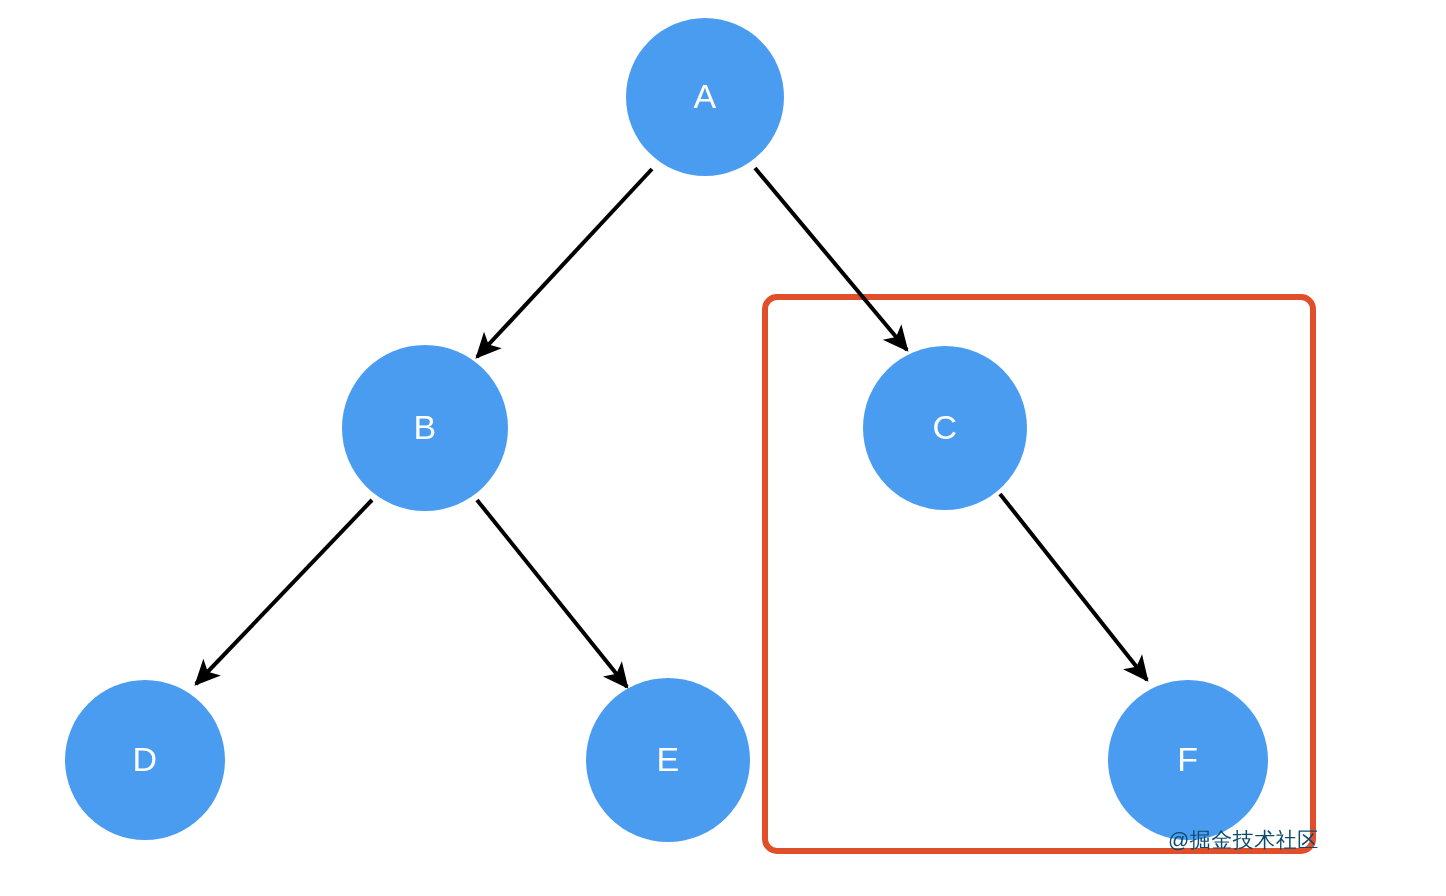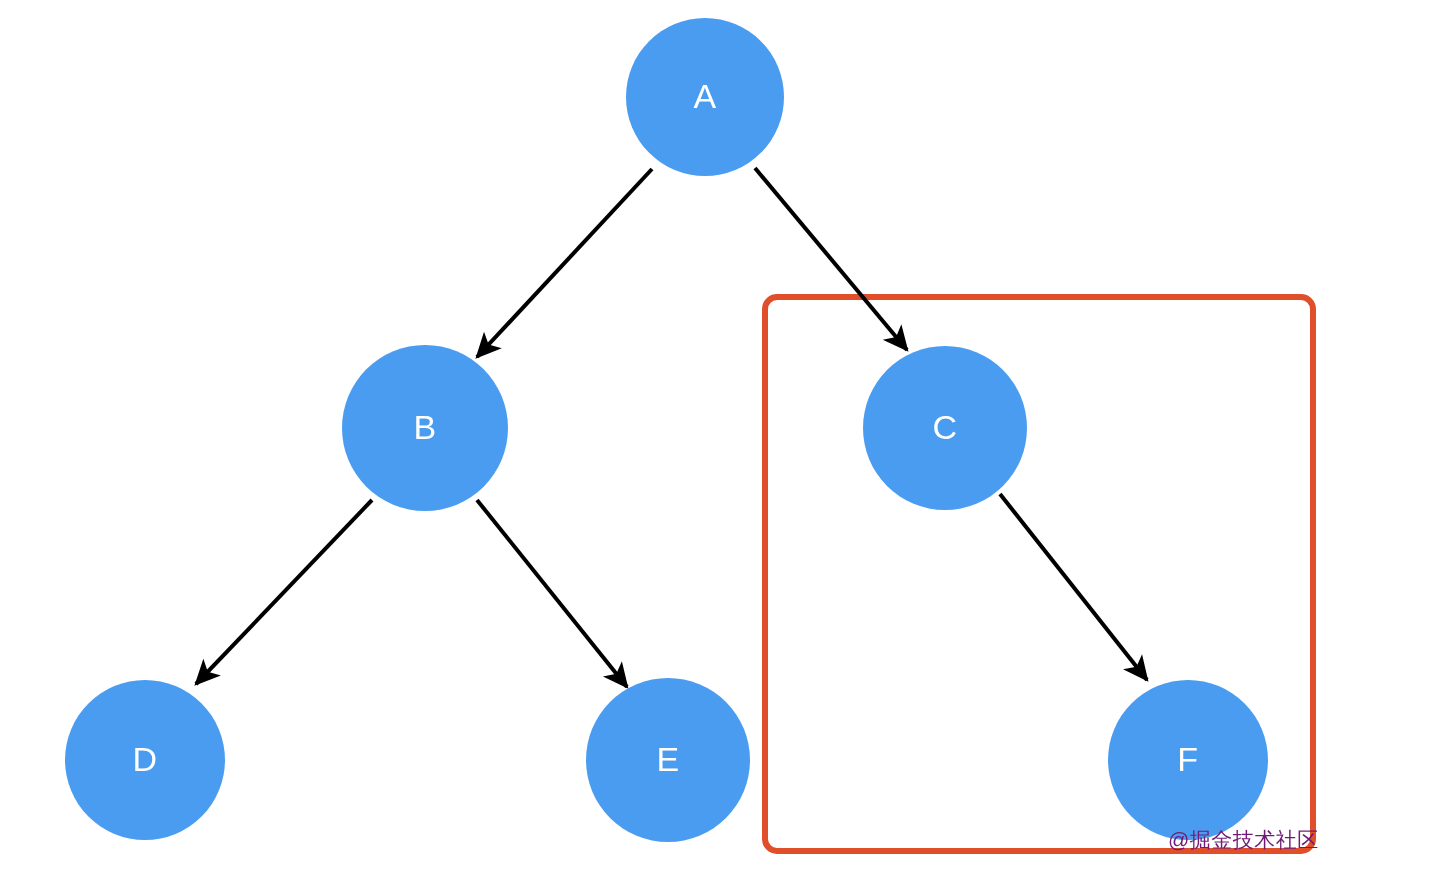--- a/index.html
+++ b/index.html
@@ -96,15 +96,15 @@
         <text id="text-E" class="node-label" x="668" y="762" fill="#ffffff">E</text>
       </g>
 
       <g>
         <circle id="circle-F" cx="1188" cy="760" r="80" fill="#4a9cf0"></circle>
         <text id="text-F" class="node-label" x="1188" y="762" fill="#ffffff">F</text>
       </g>
     </g>
   </svg>
 
-  <div class="watermark" style="color: #701a75;">@掘金技术社区</div>
+  <div class="watermark" style="color: #0c4a6e;">@掘金技术社区</div>
 
 </div>
 
 </body></html>

